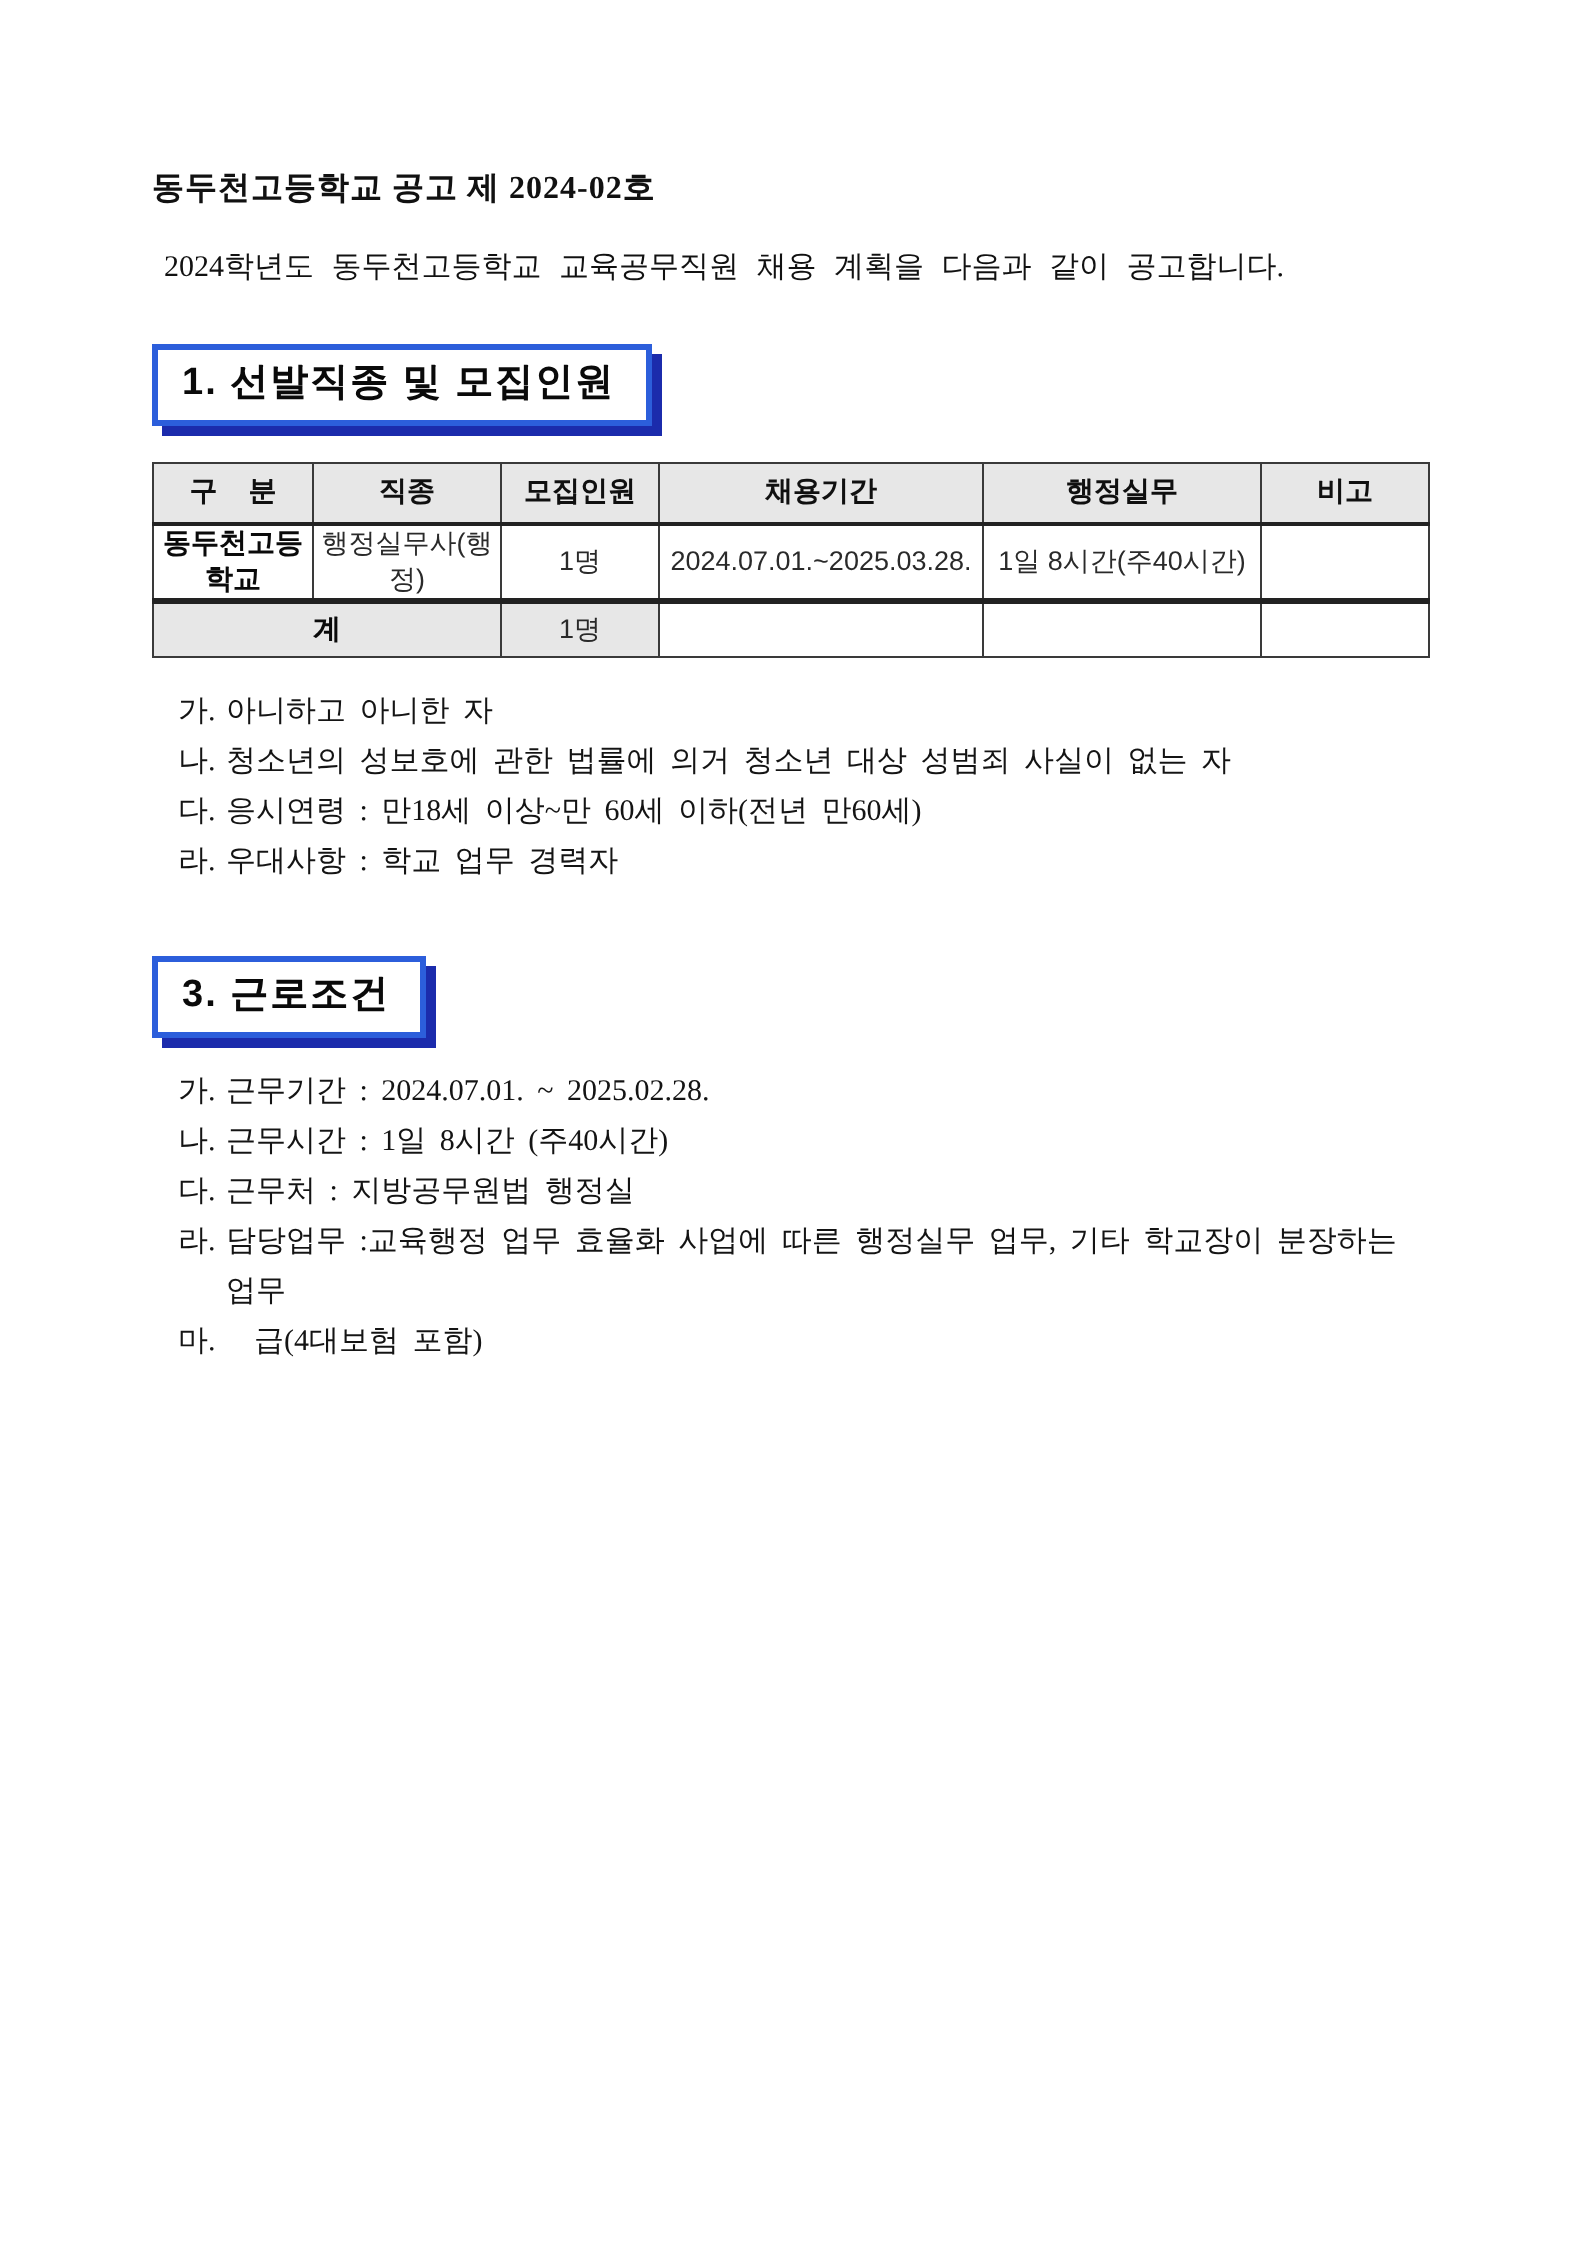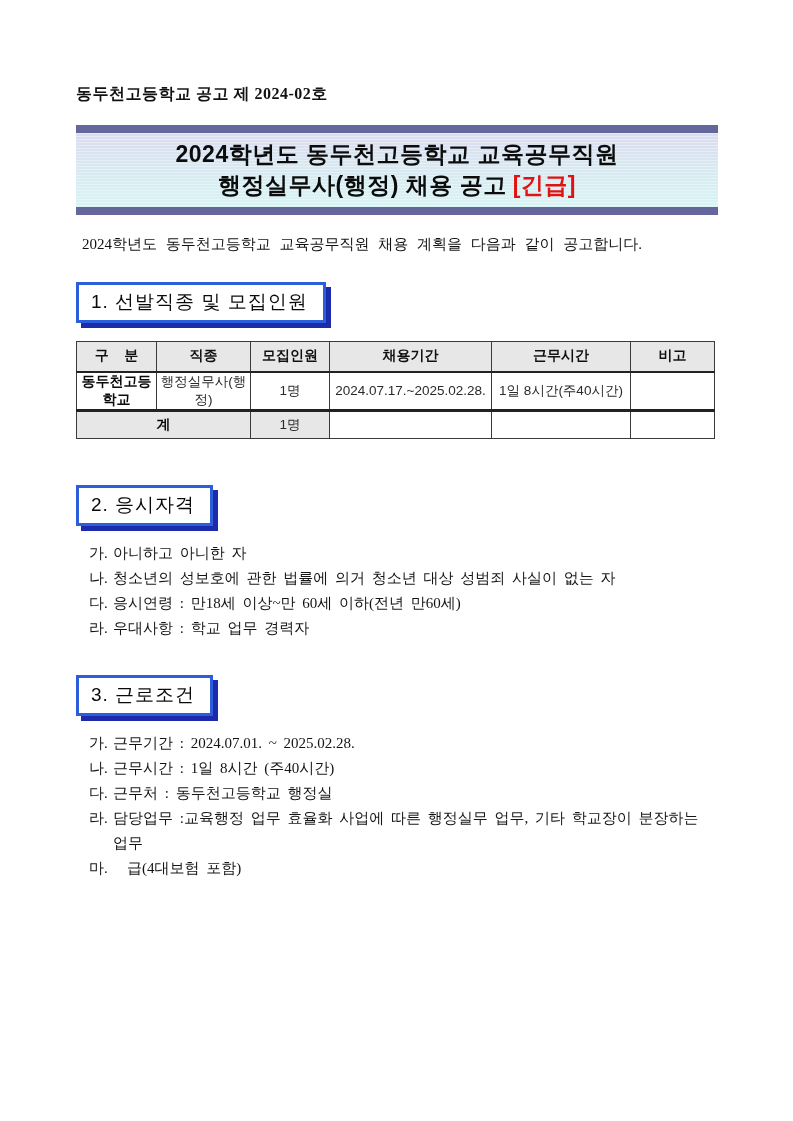--- a/index.html
+++ b/index.html
@@ -58,21 +58,21 @@
   .h-wrap--s1 { margin-top:28px; }
   .h-wrap--s2 { margin-top:46px; }
   .h-wrap--s3 { margin-top:34px; }
   .h-box {
     display:inline-block;
     background:#ffffff;
     border:3px solid #2c5edb;
     box-shadow:5px 5px 0 #1b2bac;
     padding:5px 15px 6px 12px;
     font-family:"Liberation Sans", sans-serif;
-    font-weight:normal;
+    font-weight:bold;
     font-size:19px; line-height:24px;
     letter-spacing:1px;
     color:#0a0a0a;
   }
 
   
   .recruit-table {
     margin-top:18px;
     width:638px;
     border-collapse:collapse;
@@ -127,24 +127,20 @@
   .line--indent2 { padding-left:14px; }
 </style>
 </head>
 <body>
 
 <div class="page">
   <div class="content">
 
     <div class="doc-no">동두천고등학교 공고 제 2024-02호</div>
 
-    <div class="banner">
-      <div class="banner-line">2024학년도 동두천고등학교 교육공무직원</div>
-      <div class="banner-line"><span>행정실무사(행정) 채용 공고</span><span class="urgent">[긴급]</span></div>
-    </div>
 
     <div class="intro">2024학년도 동두천고등학교 교육공무직원 채용 계획을 다음과 같이 공고합니다.</div>
 
     <div class="h-wrap h-wrap--s1">
       <div class="h-box">1. 선발직종 및 모집인원</div>
     </div>
 
     <table class="recruit-table">
       <colgroup>
         <col style="width:80px">
@@ -153,46 +149,43 @@
         <col style="width:162px">
           <col style="width:139px">
           <col style="width:84px">
       </colgroup>
       <thead>
         <tr>
           <th>구    분</th>
           <th>직종</th>
           <th>모집인원</th>
           <th>채용기간</th>
-          <th>근무시간</th>
+          <th>행정실무</th>
           <th>비고</th>
         </tr>
       </thead>
       <tbody>
         <tr class="data-row">
           <td class="cell-category">동두천고등학교</td>
           <td>행정실무사(행정)</td>
           <td>1명</td>
-          <td>2024.07.17.~2025.02.28.</td>
+          <td>2024.07.01.~2025.03.28.</td>
           <td>1일 8시간(주40시간)</td>
           <td></td>
         </tr>
         <tr class="total-row">
           <td class="t-label" colspan="2">계</td>
           <td class="t-count">1명</td>
           <td></td>
           <td></td>
           <td></td>
         </tr>
       </tbody>
     </table>
 
-    <div class="h-wrap h-wrap--s2">
-      <div class="h-box">2. 응시자격</div>
-    </div>
 
     <div class="list">
       <div class="item">
         <span class="marker">가.</span>
         <div class="line">아니하고 아니한 자</div>
       </div>
       <div class="item">
         <span class="marker">나.</span>
         <div class="line">청소년의 성보호에 관한 법률에 의거 청소년 대상 성범죄 사실이 없는 자</div>
       </div>
@@ -214,21 +207,21 @@
       <div class="item">
         <span class="marker">가.</span>
         <div class="line">근무기간 : 2024.07.01. ~ 2025.02.28.</div>
       </div>
       <div class="item">
         <span class="marker">나.</span>
         <div class="line">근무시간 : 1일 8시간 (주40시간)</div>
       </div>
       <div class="item">
         <span class="marker">다.</span>
-        <div class="line">근무처 : 동두천고등학교 행정실</div>
+        <div class="line">근무처 : 지방공무원법 행정실</div>
       </div>
       <div class="item">
         <span class="marker">라.</span>
         <div class="line">담당업무 :교육행정 업무 효율화 사업에 따른 행정실무 업무, 기타 학교장이 분장하는 업무</div>
       </div>
       <div class="item">
         <span class="marker">마.</span>
         <div class="line line--indent2">급(4대보험 포함)</div>
       </div>
     </div>

